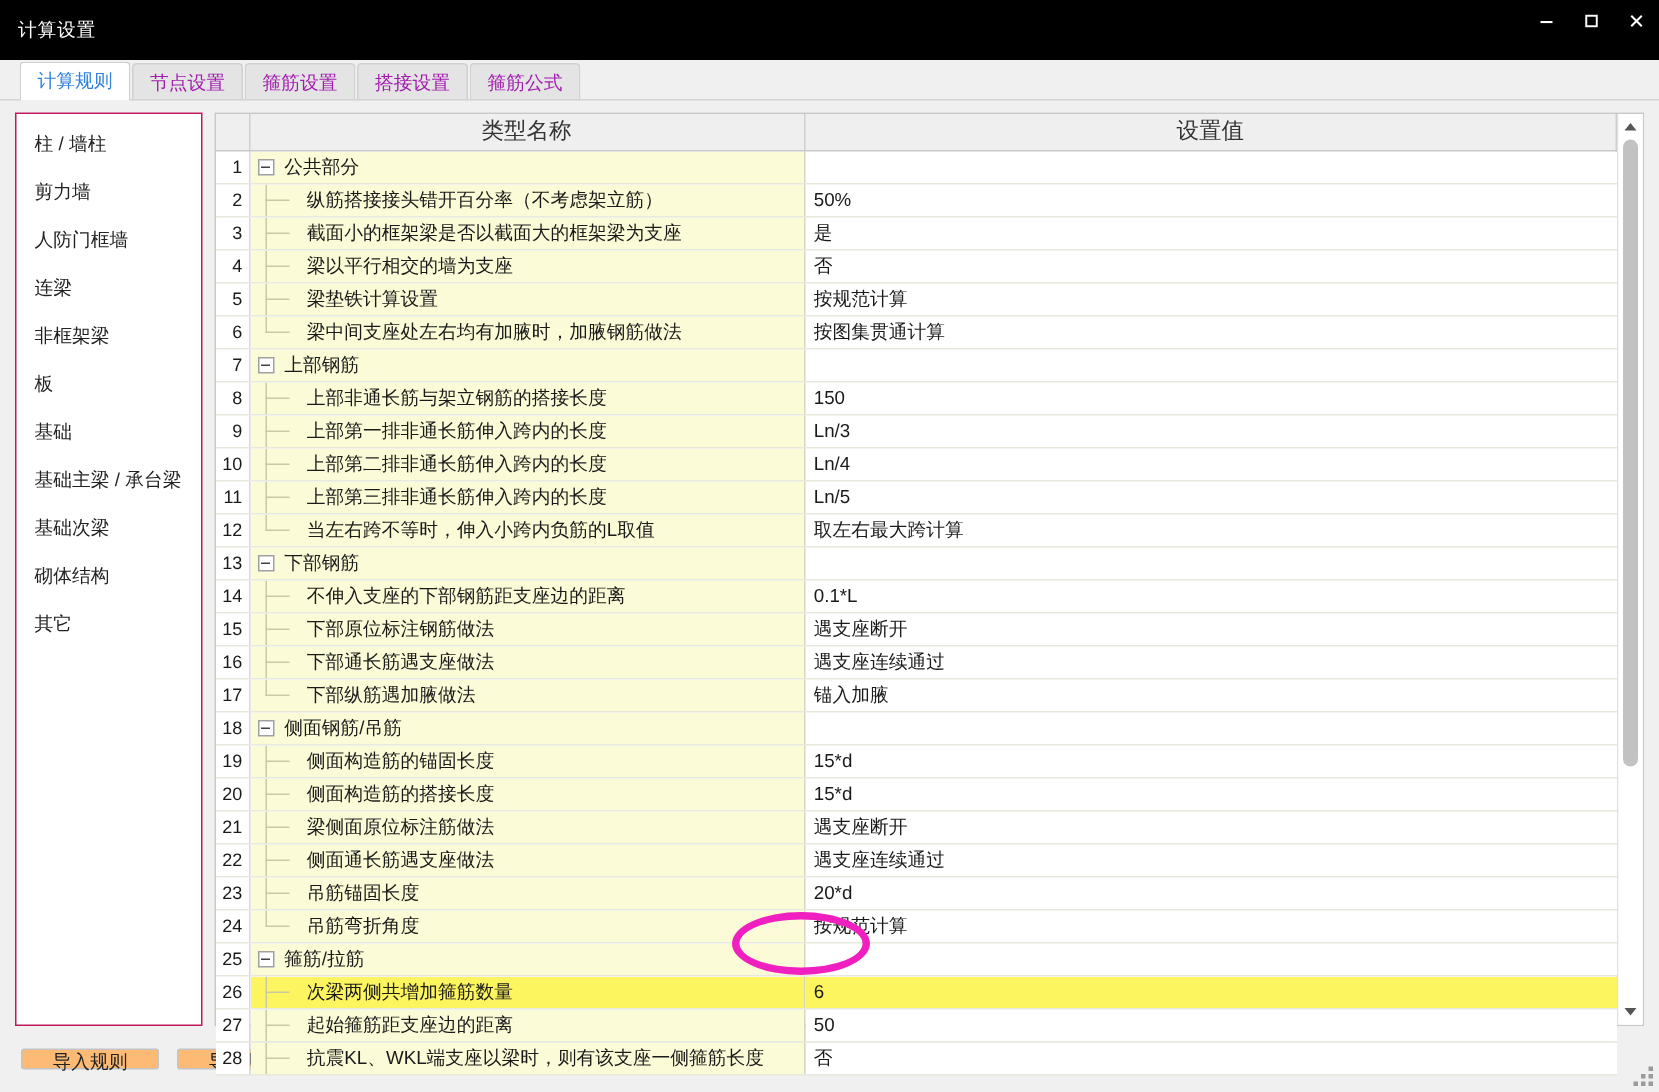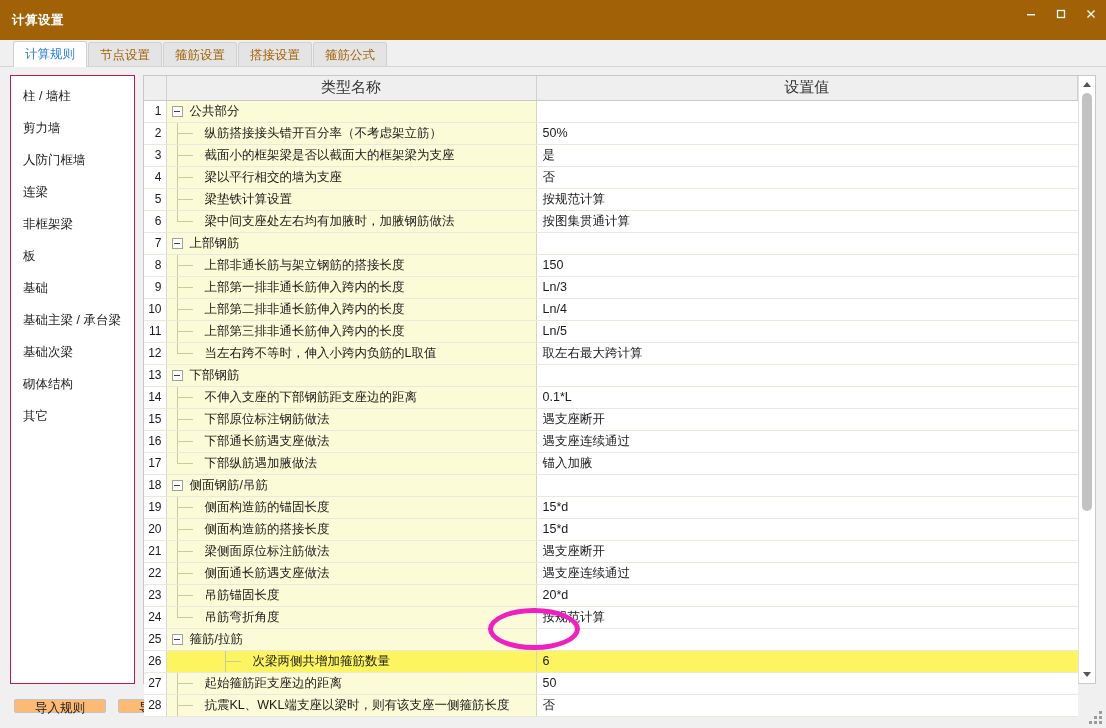--- a/index.html
+++ b/index.html
@@ -14,24 +14,23 @@
   .window {
     width: 1106px; height: 728px;
     display: flex; flex-direction: column;
     background: #f0f0f0;
     position: relative;
   }
 
   
   .titlebar {
     height: 40px; min-height: 28px;
-    background: #a16207;
+    background: #000000;
     display: flex; align-items: center;
     position: relative;
-    font-weight: bold;
   }
   .titlebar-title {
     color: #ffffff;
     font-size: 12.5px;
     margin-left: 12px;
     letter-spacing: .5px;
     user-select: none;
   }
   .win-controls {
     position: absolute; right: 0; top: 0;
@@ -55,21 +54,21 @@
   .tabstrip::after {
     content: ""; position: absolute;
     left: 0; right: 0; bottom: 0; height: 1px;
     background: #d4d4d4;
   }
   .tab {
     height: 25px;
     padding: 0 11px;
     display: flex; align-items: center;
     font-size: 12.5px;
-    color: #a16207;
+    color: #a21caf;
     background: #e4e4e4;
     border: 1px solid #d0d0d0;
     border-bottom: none;
     border-radius: 3px 3px 0 0;
     margin-right: 1px;
     position: relative;
     user-select: none;
   }
   .tab.active {
     background: #ffffff;
@@ -161,21 +160,21 @@
   td.c-name {
     background: #fbfbd7;
     border-right: 1px solid #d6d6c0;
     padding: 0;
   }
   td.c-val {
     background: #ffffff;
     padding-left: 6px;
     border-bottom: 1px solid #e2e2e2;
   }
-  tr.sel td.c-name { background: #fcf55f; padding-left: 48px; }
+  tr.sel td.c-name { background: #fcf55f; }
   tr.sel td.c-val  { background: #fcf55f; }
   tr.sel td.c-num  { background: #ffffff; }
 
   
   .tcell { display: flex; align-items: center; height: 21px; }
   .tbox {
     width: 11px; height: 11px;
     border: 1px solid #a0a0a0;
     background: #ffffff;
     display: flex; align-items: center; justify-content: center;

